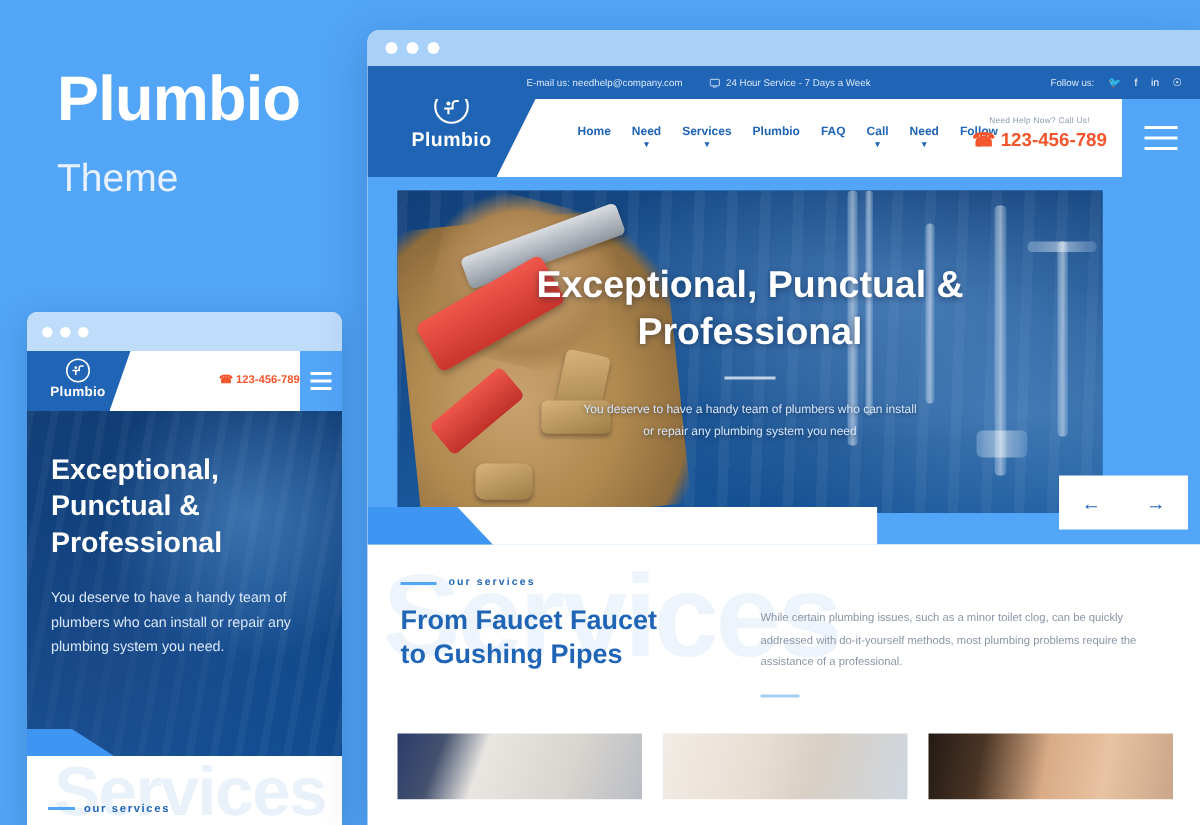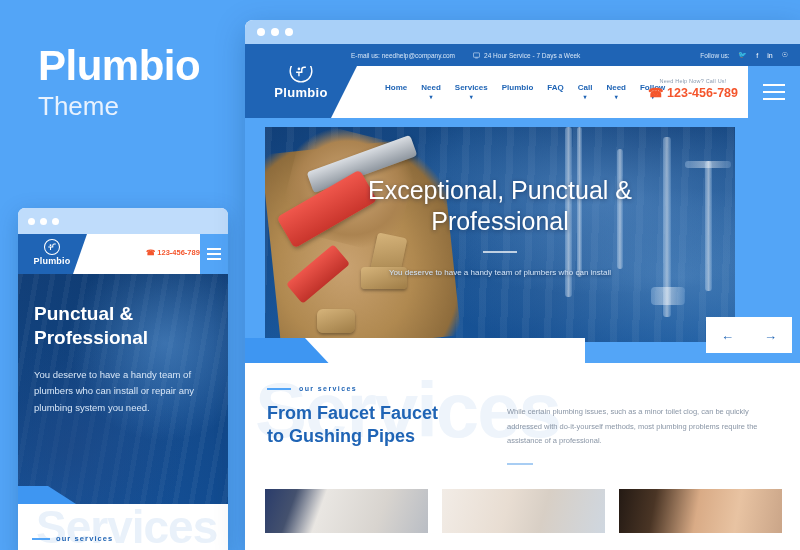--- a/index.html
+++ b/index.html
@@ -26,21 +26,21 @@
     font-size: 42px;
     font-weight: bold;
     color: #ffffff;
     line-height: 1.05;
     letter-spacing: -0.5px;
   }
   .promo-sub {
     font-size: 26px;
     color: #e8f2fe;
     font-weight: 300;
-    margin-top: 4px;
+    margin-top: 16px;
     line-height: 1.1;
   }
   .promo-by {
     font-size: 15px;
     color: #e0eefd;
     margin-top: 20px;
     font-weight: 400;
   }
 
   
@@ -336,21 +336,21 @@
     box-shadow: 0 2px 3px rgba(0,0,0,0.3);
   }
 
   .d-hero-content {
     position: absolute;
     left: 0; right: 0; top: 48px;
     text-align: center;
     z-index: 5;
   }
   .d-hero-title {
-    font-size: 25px; font-weight: normal; color: #ffffff;
+    font-size: 25px; font-weight: bold; color: #ffffff;
     line-height: 1.24;
     text-shadow: 0 1px 4px rgba(0,20,50,0.45);
   }
   .d-hero-rule {
     width: 34px; height: 2px; background: rgba(255,255,255,.7);
     margin: 14px auto 0;
   }
   .d-hero-text {
     margin-top: 12px;
     font-size: 8px; color: #d4e5f8; line-height: 1.9;
@@ -462,20 +462,21 @@
       <div class="m-nav-burger">
         <i></i>
           <i></i>
           <i></i>
       </div>
     </div>
 
     <div class="m-hero">
       <div class="m-hero-inner">
         <div class="m-hero-title">
+          <div>Exceptional,</div>
           <div>Punctual &amp;</div>
           <div>Professional</div>
         </div>
         <div class="m-hero-text">You deserve to have a handy team of plumbers who can install or repair any plumbing system you need.</div>
       </div>
       <div class="m-hero-notch"></div>
     </div>
 
     <div class="m-services">
       <div class="m-ghost">Services</div>
@@ -595,20 +596,21 @@
         <div class="brass" style="left:52px; top:182px; width:38px; height:24px; border-radius:6px;"></div>
 
         <div class="d-hero-content">
           <div class="d-hero-title">
             <div>Exceptional, Punctual &amp;</div>
             <div>Professional</div>
           </div>
           <div class="d-hero-rule"></div>
           <div class="d-hero-text">
             <div>You deserve to have a handy team of plumbers who can install</div>
+            <div>or repair any plumbing system you need</div>
           </div>
         </div>
       </div>
 
       <div class="hero-wedge-bl"></div>
       <div class="hero-wedge-blue"></div>
 
       <div class="hero-arrows">
         <span>←</span>
         <span>→</span>

